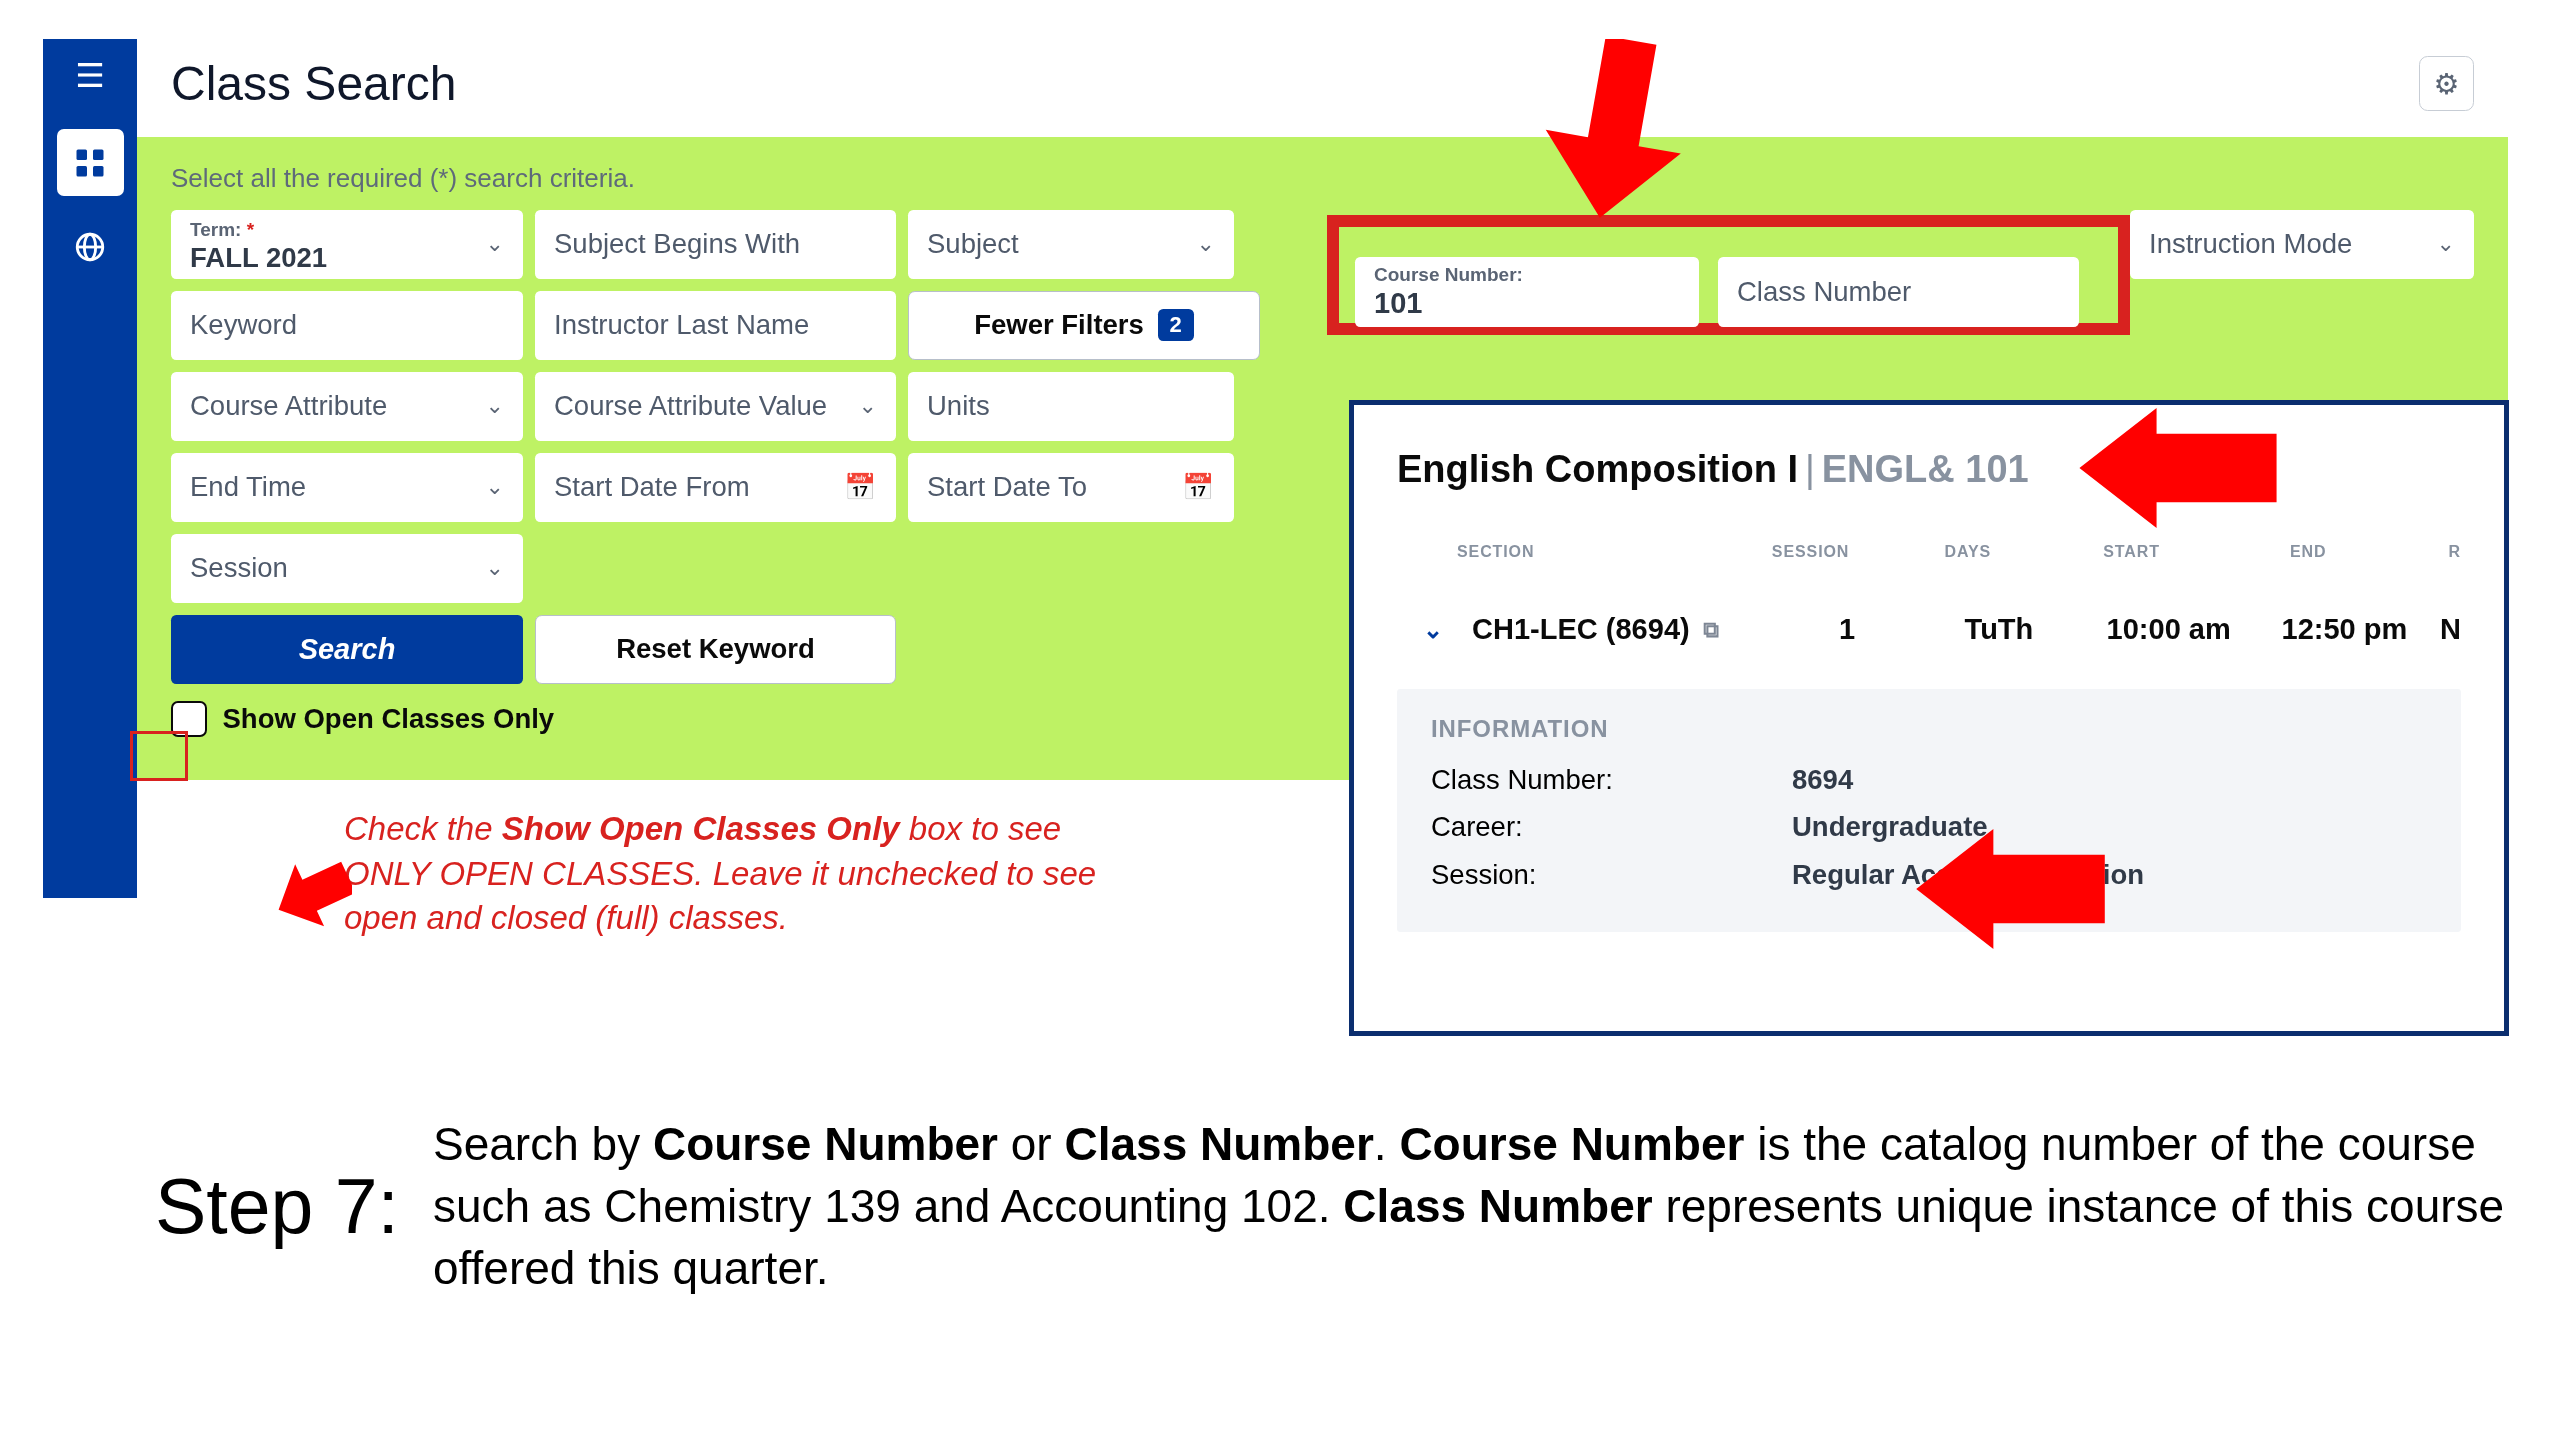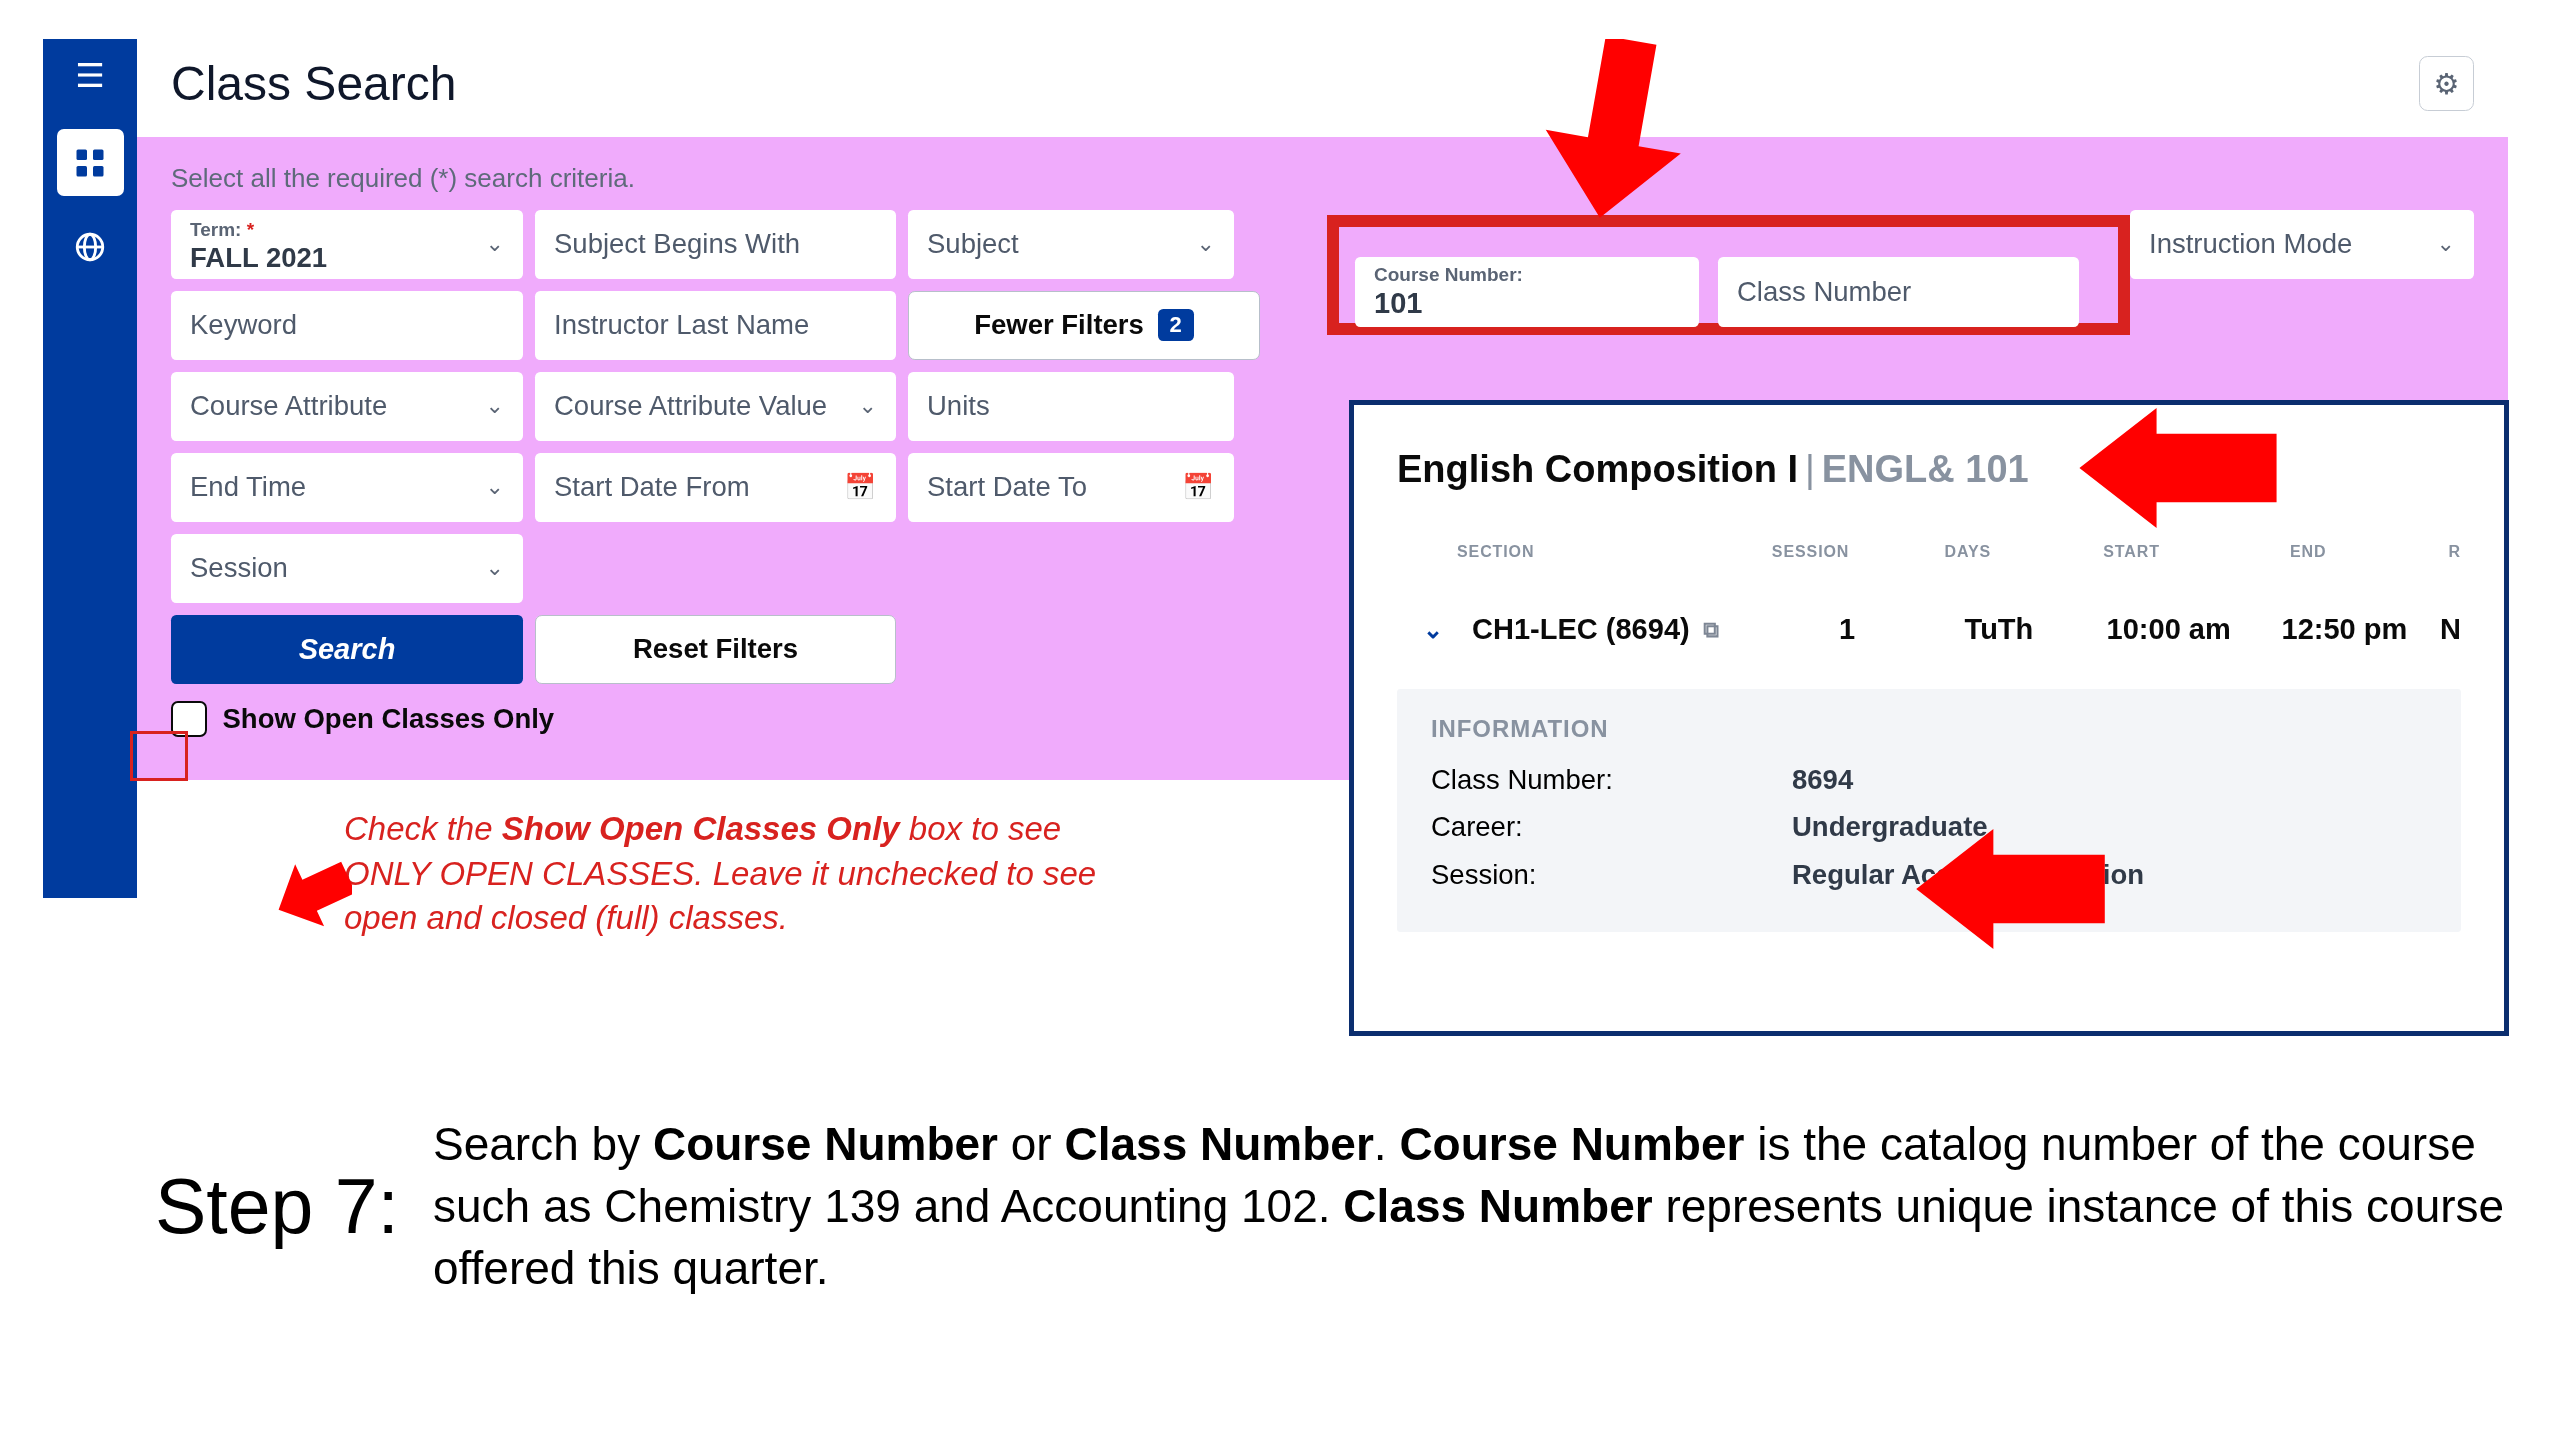--- a/index.html
+++ b/index.html
@@ -44,21 +44,21 @@
     display:flex; justify-content:space-between; align-items:center;
     padding: 17px 34px 26px 34px;
   }
   .hdr h1 { font-size:48px; font-weight:400; color:#0f172a; }
   .gearbtn {
     width:55px;height:55px;border:1.7px solid #c7cdd5;border-radius:8.6px;
     display:flex;align-items:center;justify-content:center;color:#5a6474;font-size:29px;
     background:#fff;
   }
   .filters {
-    background:#f0abfc;
+    background:#bef264;
     padding: 26px 34px 43px 34px;
     position:relative;
   }
   .criteria-lbl { color:#5e6a7a; font-size:26px; margin-bottom:15.5px; font-weight:500;}
   .row { display:flex; gap:12px; margin-bottom:12px; }
   .field {
     background:#fff; border-radius:5.2px; height:69px;
     display:flex; align-items:center; padding:0 19px;
     color:#4f5a6b; font-size:27.5px; font-weight:500;
     position:relative; flex: 0 0 auto;
@@ -248,21 +248,21 @@
 
         <div class="row">
           <div class="field w410">
               <span>Session</span>
               <span class="chev">⌄</span>
             </div>
         </div>
 
         <div class="row">
           <button class="btn-search">Search</button>
-          <button class="btn-reset">Reset Filters</button>
+          <button class="btn-reset">Reset Keyword</button>
         </div>
 
         <div class="openonly">
           <div class="box"></div>
           <span class="lbl">Show Open Classes Only</span>
         </div>
 
         <div class="red-outline-small" style="left:-6.9px; top:594px;"></div>
       </div>
     </div>

